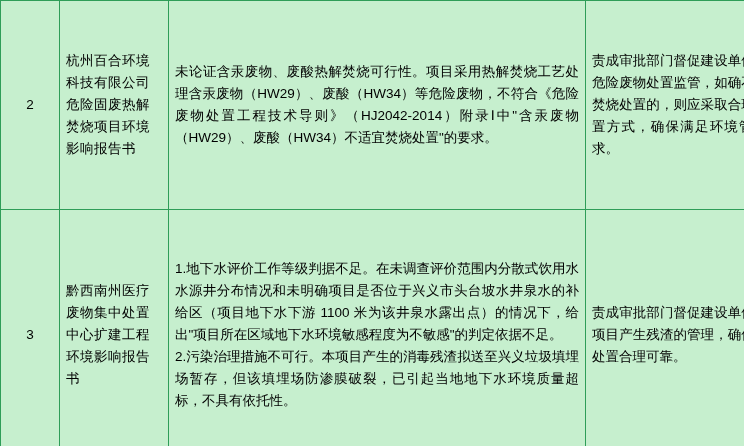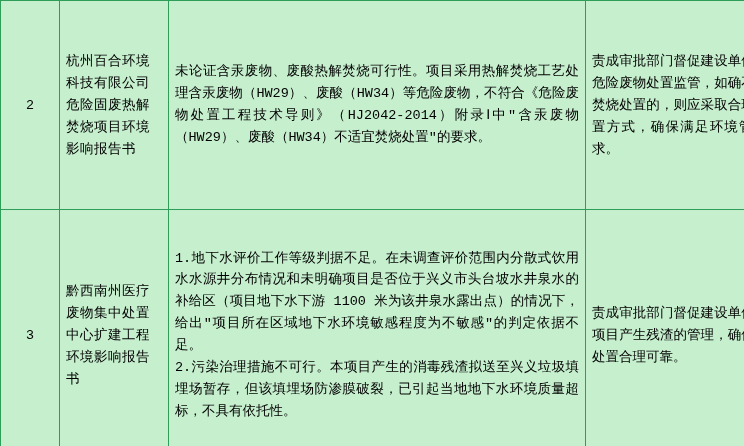--- a/index.html
+++ b/index.html
@@ -36,21 +36,20 @@
     width: 96px;
     text-align: left;
     font-size: 13.5px;
     letter-spacing: 0.5px;
     line-height: 1.7;
   }
   .col-reason {
     width: 404px;
     text-align: justify;
     text-justify: inter-ideograph;
-    font-family: Liberation Mono, monospace;
   }
   .col-opinion {
     width: 190px;
     text-align: justify;
     text-justify: inter-ideograph;
   }
   .row-1 td { height: 200px; }
   .row-2 td { height: 242px; }
   .para {
     margin: 0;

